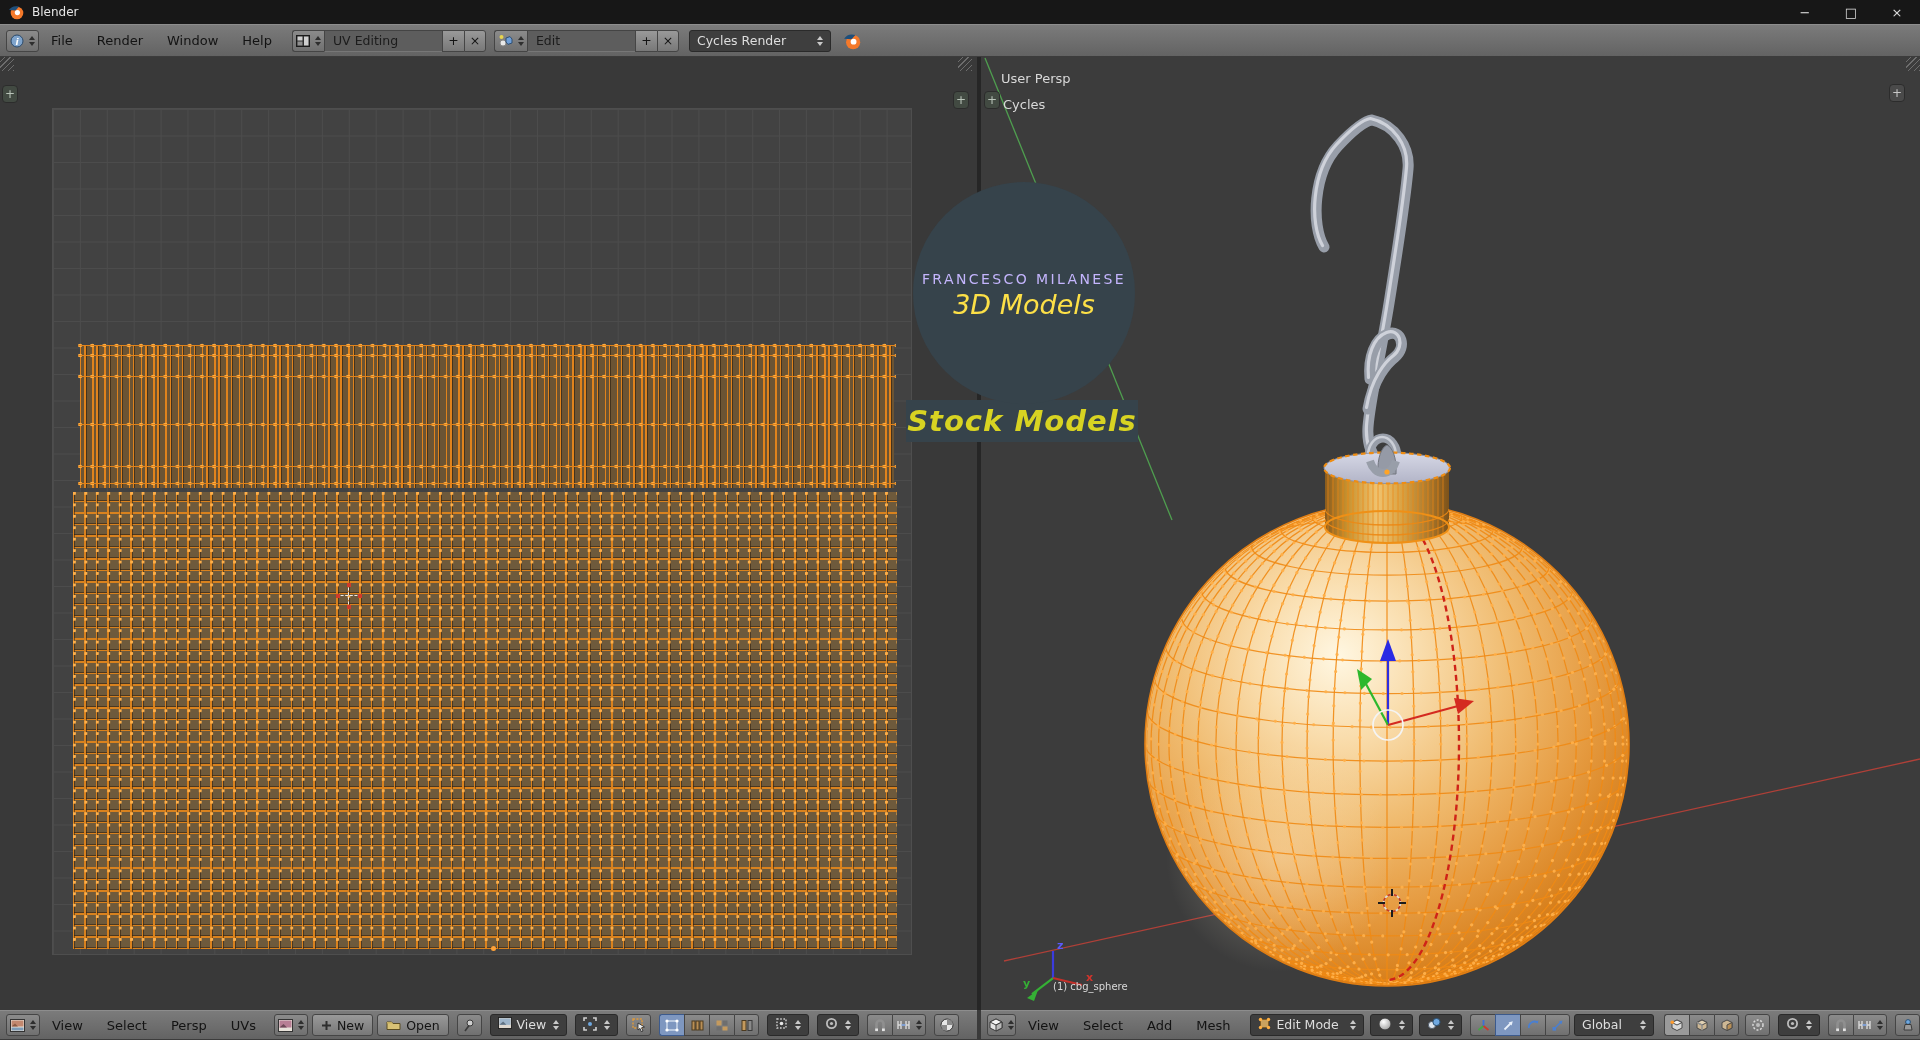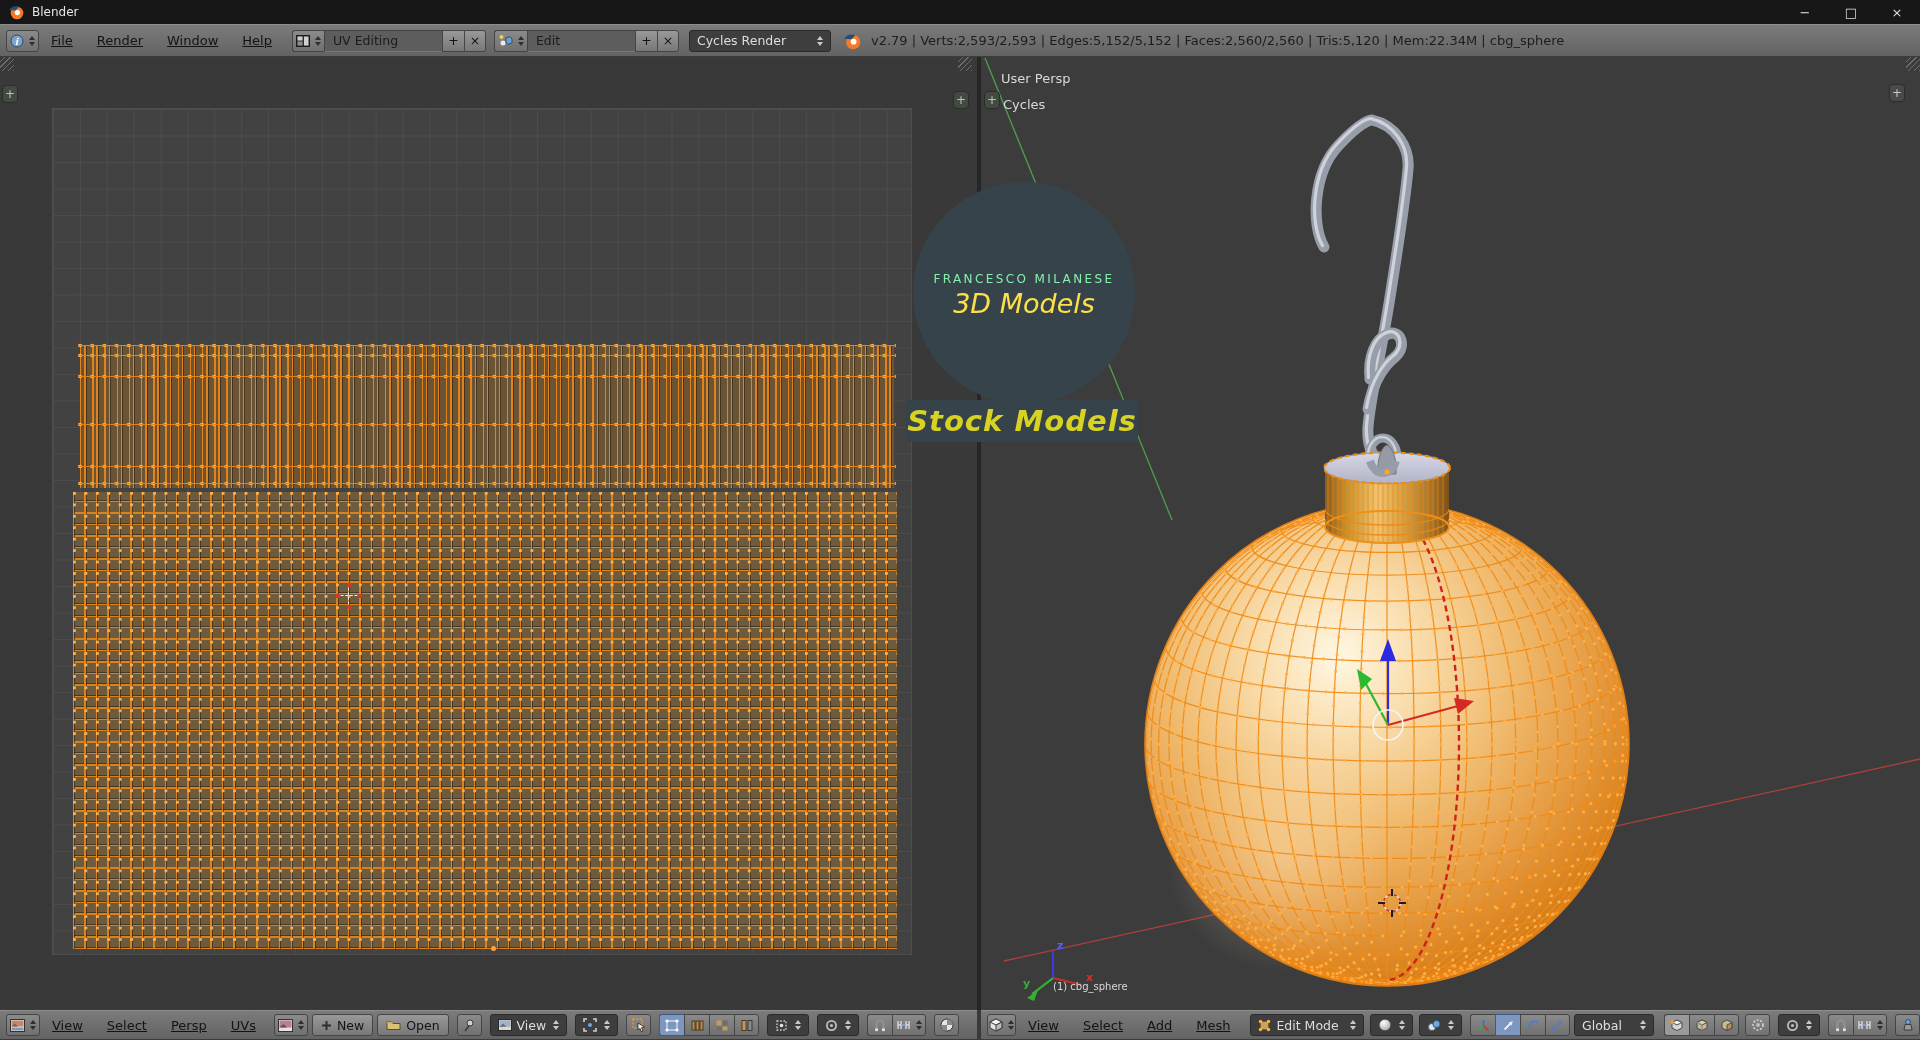--- a/index.html
+++ b/index.html
@@ -7,22 +7,22 @@
   
   #titlebar{position:absolute;left:0;top:0;width:1920px;height:24px;background:#171717;display:flex;align-items:center;color:#e6e6e6;font-size:12px;}
   #titlebar .blogo{margin:0 8px 0 8px;}
   #winbtns{margin-left:auto;display:flex;align-items:center;height:100%;}
   .wbtn{width:46px;height:100%;display:flex;align-items:center;justify-content:center;color:#dcdcdc;font-size:13px;}
   
   .hdr{position:absolute;background:linear-gradient(#7b7b7b,#636363);border-top:1px solid #8d8d8d;border-bottom:1px solid #3c3c3c;display:flex;align-items:center;color:#121212;font-size:13px;overflow:hidden;white-space:nowrap;}
   #infohdr{left:0;top:24px;width:1920px;height:33px;}
   #uvhdr{left:0;top:1010px;width:977px;height:30px;}
   #v3dhdr{left:981px;top:1010px;width:939px;height:30px;}
-  .menu{padding:0 12px;color:#131313;text-decoration:underline;}
-  .field{background:#3e3e3e;border:1px solid #2a2a2a;border-radius:3px;color:#dedede;font-size:12.5px;display:flex;align-items:center;gap:5px;padding:2px 7px;height:22px;}
+  .menu{padding:0 12px;color:#131313;}
+  .field{background:#3e3e3e;border:1px solid #2a2a2a;border-radius:3px;color:#dedede;font-size:12.5px;display:flex;align-items:flex-start;gap:5px;padding:2px 7px;height:22px;}
   .tfield{background:#5d5d5d;border:1px solid #444;border-bottom-color:#777;border-radius:3px;color:#1c1c1c;font-size:12.5px;display:flex;align-items:center;padding:2px 8px;height:22px;}
   .lbtn{background:linear-gradient(#999,#787878);border:1px solid #454545;border-radius:3px;color:#141414;font-size:12.5px;display:flex;align-items:center;gap:5px;padding:2px 8px;height:22px;}
   .ibtn{background:linear-gradient(#8b8b8b,#707070);border:1px solid #454545;border-radius:3px;display:flex;align-items:center;justify-content:center;gap:3px;height:22px;min-width:25px;padding:0 3px;}
   .ibtn.active{background:#7e97c0;border-color:#3c5a8c;}
   .ibtn.pressed{background:#9a9a9a;}
   .grp{display:flex;}
   .grp>*{border-radius:0;border-right-width:0;}
   .grp>*:first-child{border-radius:3px 0 0 3px;}
   .grp>*:last-child{border-radius:0 3px 3px 0;border-right-width:1px;}
   .ud{display:flex;flex-direction:column;gap:2px;margin-left:2px;}
@@ -54,21 +54,21 @@
   #cursor2d .cv{position:absolute;left:12px;top:0;height:26px;border-left:1.6px dashed #ececec;}
   #cursor2d .tip{position:absolute;width:4px;height:4px;background:#cf3a2a;}
   #straydot{position:absolute;left:491px;top:889px;width:5px;height:5px;border-radius:50%;background:#ffa238;}
   .grip{position:absolute;width:14px;height:14px;background:repeating-linear-gradient(135deg,transparent 0 3px,#7a7a7a 3px 4px);opacity:.8;}
   .pluschip{position:absolute;width:16px;height:18px;background:#424a42;border:1px solid #2c2c2c;border-radius:4px;color:#b9c4b9;font-size:12px;display:flex;align-items:center;justify-content:center;}
   .ovl{position:absolute;color:#d9d9d9;font-size:13px;}
   
   #wmcircle{position:absolute;left:913px;top:182px;width:222px;height:222px;border-radius:50%;background:#36434b;display:flex;flex-direction:column;align-items:center;justify-content:center;z-index:30;}
   #wmfm{font-size:96px;font-style:italic;font-weight:600;line-height:.86;letter-spacing:-4px;margin-top:-4px;}
   #wmfm .f{color:#fff;}#wmfm .m{color:#2ba8da;}
-  #wmname{color:#86efac;font-size:12px;letter-spacing:2.4px;margin-top:4px;white-space:nowrap;}
+  #wmname{color:#c4b5fd;font-size:14px;letter-spacing:2.4px;margin-top:4px;white-space:nowrap;}
   #wmtag{color:#fde047;font-size:27px;font-style:italic;margin-top:2px;}
   #wmbanner{position:absolute;left:906px;top:400px;width:232px;height:42px;background:#36434b;display:flex;align-items:center;justify-content:center;z-index:29;}
   #wmbanner span{color:#d8d322;font-size:29px;font-weight:bold;font-style:italic;letter-spacing:1px;}
   svg{display:block;}
   .icn{flex:0 0 auto;}
 </style>
 </head>
 <body>
 
 <div id="titlebar">
@@ -160,21 +160,20 @@
         <i class="dn"></i>
       </span>
   </div>
   <span class="icn" style="margin-left:12px">
     <svg width="18" height="18" viewBox="0 0 16 16">
         <circle cx="9" cy="9" r="6.3" fill="#f5792a"></circle>
         <path d="M1 6 Q4 1 11 2.6 L7.6 6.4 Z" fill="#1e4e7a"></path>
         <circle cx="9.4" cy="8.6" r="2.6" fill="#fff"></circle>
       </svg>
   </span>
-  <span class="stats">v2.79 | Verts:2,593/2,593 | Edges:5,152/5,152 | Faces:2,560/2,560 | Tris:5,120 | Mem:22.34M | cbg_sphere</span>
 </div>
 
 <div id="uvpane">
   <div id="uvgrid"></div>
   <div id="uvstrip">
     <div class="hline" style="top:-2px"></div>
     <div class="hline" style="top:8px"></div>
     <div class="hline" style="top:29px"></div>
     <div class="hline" style="top:77px"></div>
     <div class="hline" style="top:119px"></div>

